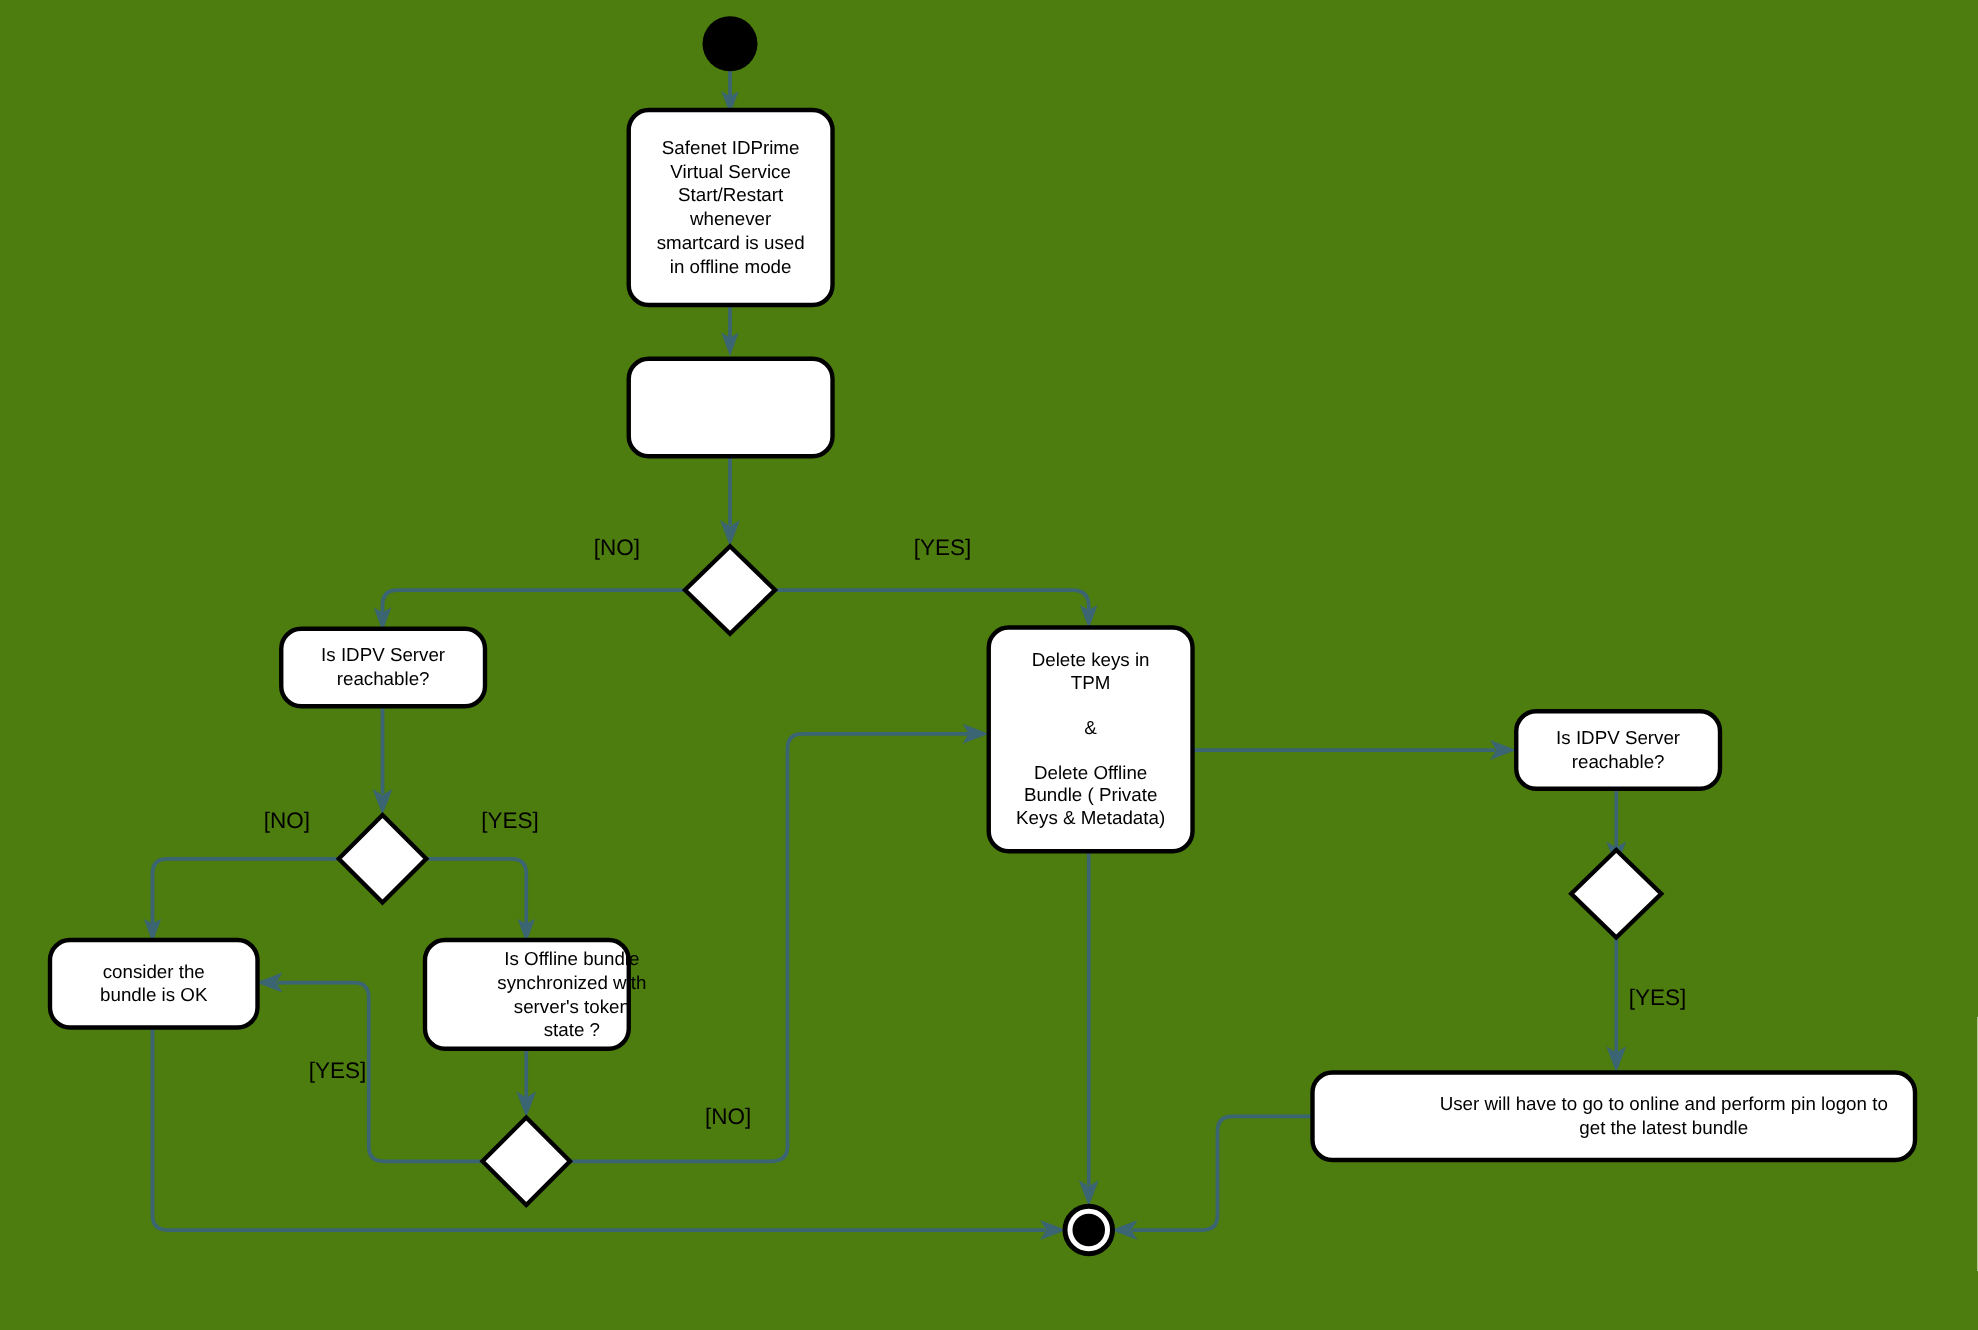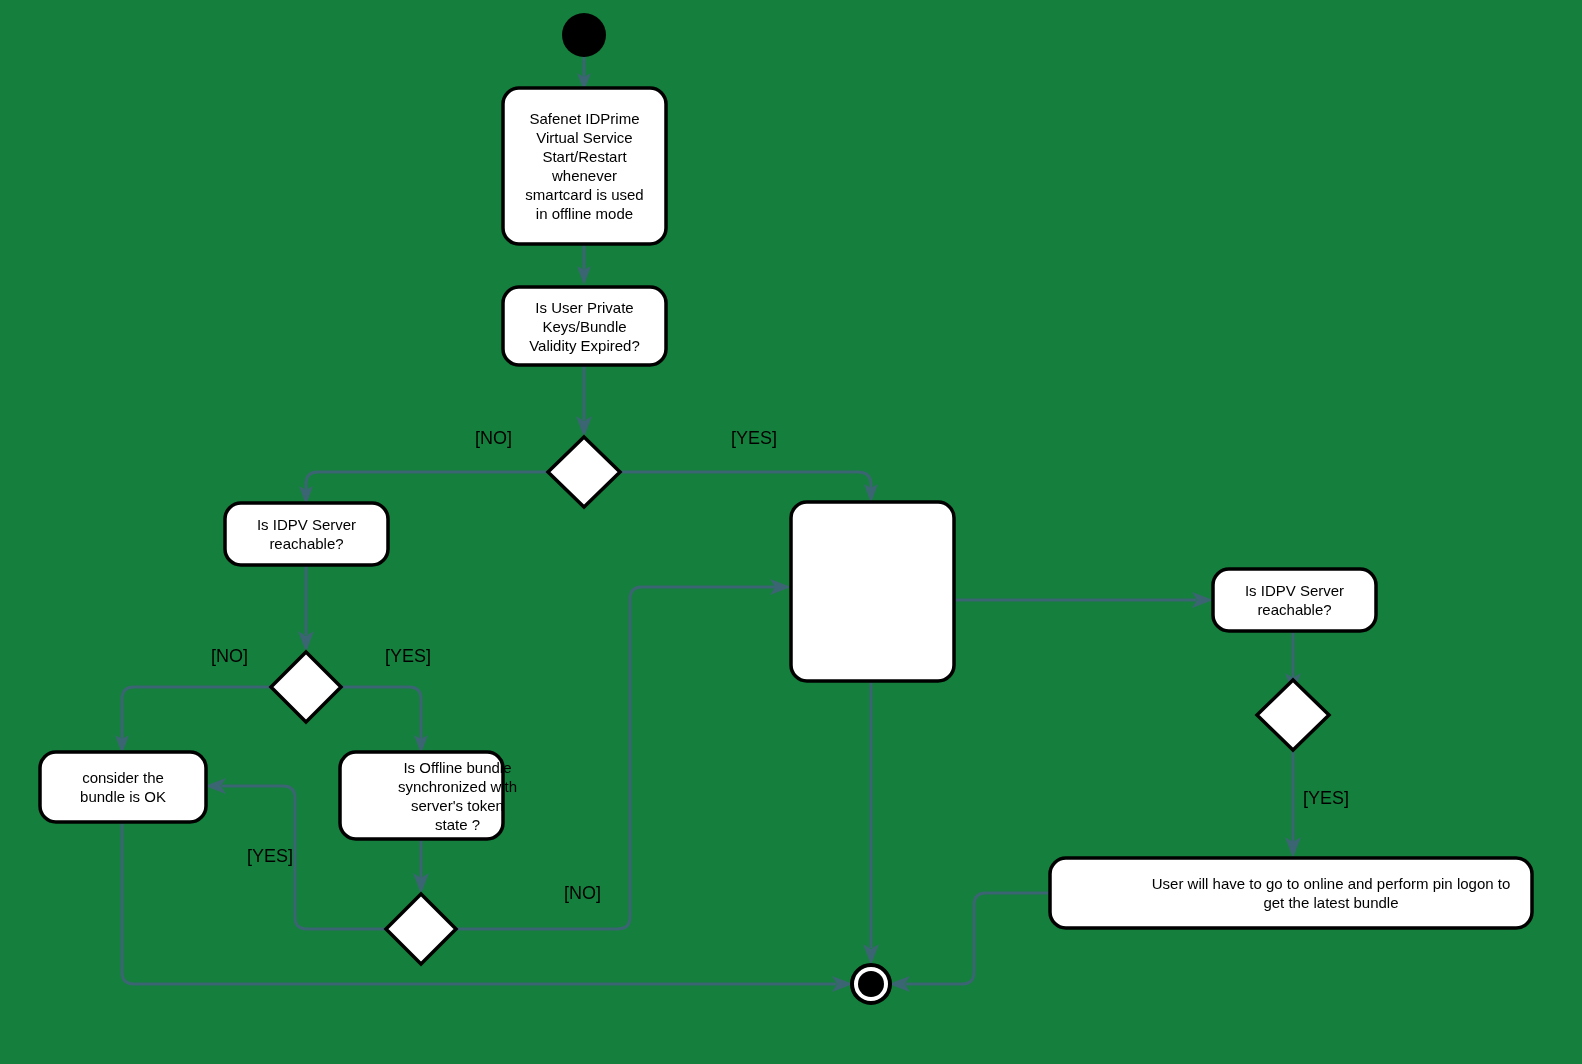--- a/index.html
+++ b/index.html
@@ -8,21 +8,21 @@
     padding: 0;
     background: #ffffff;
   }
   body {
     font-family: "Liberation Sans", sans-serif;
   }
   #canvas {
     position: relative;
     width: 1582px;
     height: 1064px;
-    background: #15803d;
+    background: #4d7c0f;
     overflow: hidden;
   }
   #diagram-svg {
     position: absolute;
     left: 0;
     top: 0;
     width: 1582px;
     height: 1064px;
   }
   .edge-path {
@@ -206,35 +206,40 @@
 
   </svg>
 
   <div class="node-label" style="left:503px; top:88px; width:163px; height:156px;">Safenet IDPrime
 Virtual Service
 Start/Restart
 whenever
 smartcard is used
 in offline mode</div>
 
-  <div class="node-label" style="left:503px; top:287px; width:163px; height:78px;">Is User Private
-Keys/Bundle
-Validity Expired?</div>
 
   <div class="node-label" style="left:225px; top:503px; width:163px; height:62px;">Is IDPV Server
 reachable?</div>
 
   <div class="node-label" style="left:40px; top:752px; width:166px; height:70px;">consider the
 bundle is OK</div>
 
   <div class="node-label" style="left:340px; top:752px; width:163px; height:87px;padding-left:36px;">Is Offline bundle
 synchronized with
 server's token
 state ?</div>
 
+  <div class="node-label" style="left:791px; top:502px; width:163px; height:179px; line-height:18px;">Delete keys in
+TPM
+
+&amp;
+
+Delete Offline
+Bundle ( Private
+Keys &amp; Metadata)</div>
 
   <div class="node-label" style="left:1213px; top:569px; width:163px; height:62px;">Is IDPV Server
 reachable?</div>
 
   <div class="node-label" style="left:1050px; top:858px; width:482px; height:70px;padding-left:40px;">User will have to go to online and perform pin logon to
 get the latest bundle</div>
 
   <div class="edge-label" style="left:475px; top:430px;">[NO]</div>
 
   <div class="edge-label" style="left:731px; top:430px;">[YES]</div>

